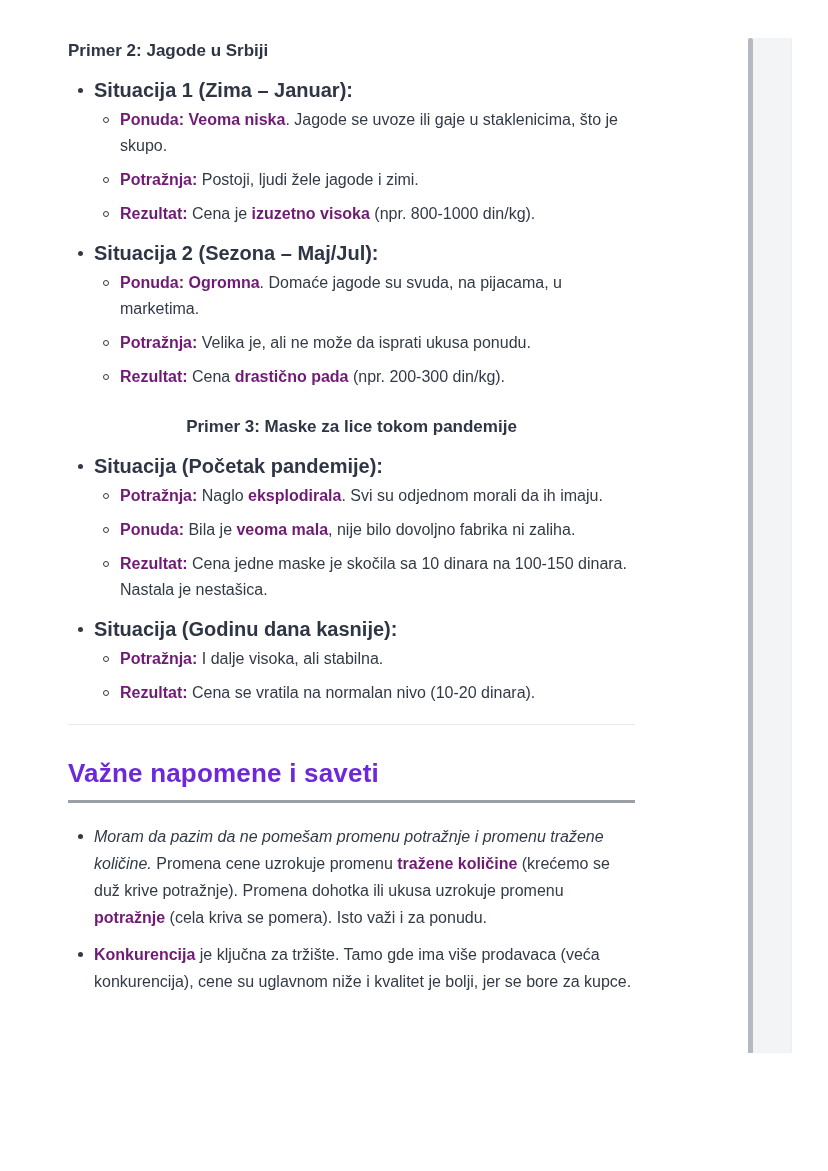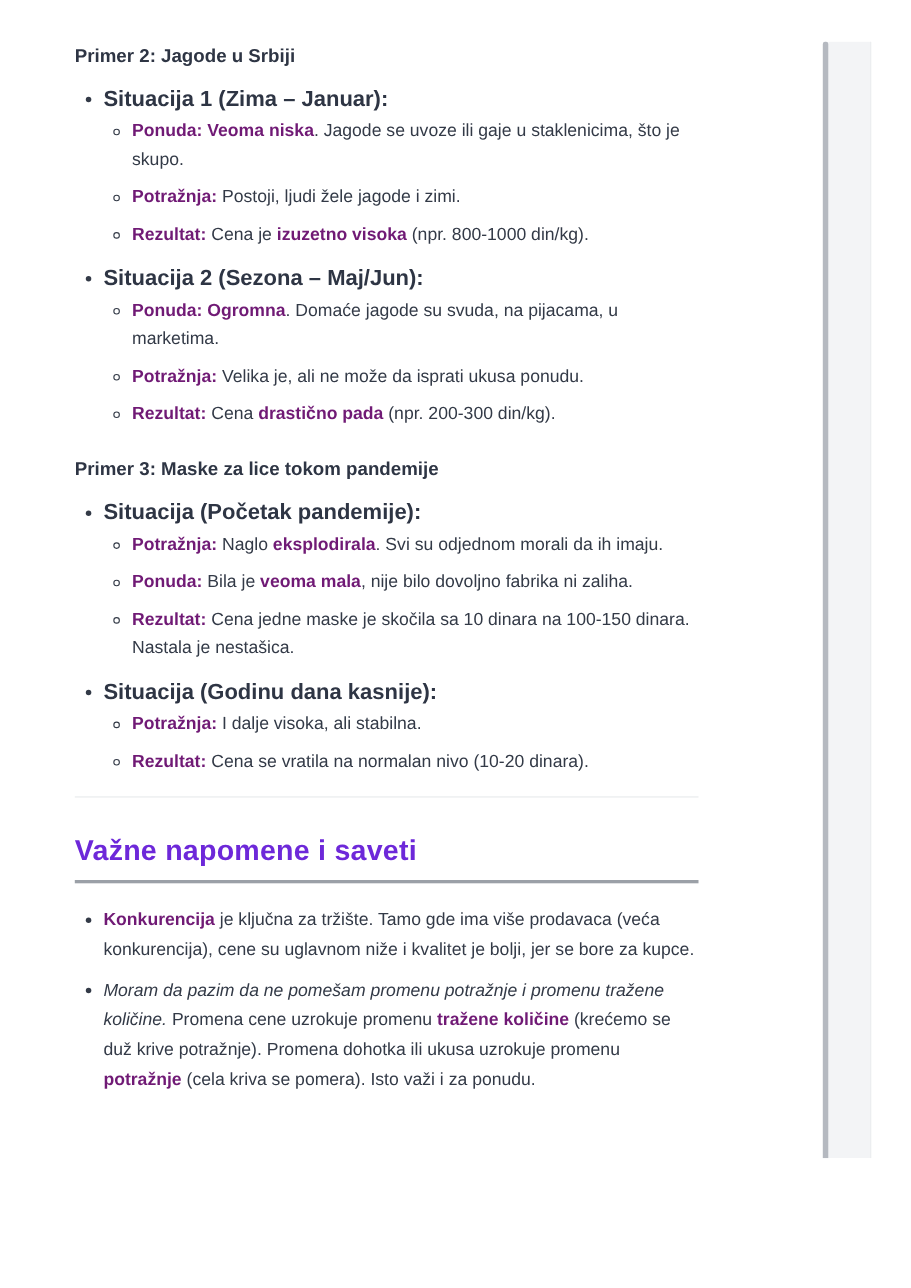--- a/index.html
+++ b/index.html
@@ -13,21 +13,21 @@
   }
   .content{
     position:absolute;left:68px;top:0;width:567px;
     padding-top:40px;
     font-size:16px;
   }
   h3.sec{
     font-size:17px;font-weight:bold;color:#2e3544;
     margin:0 0 16px 0;line-height:22px;
   }
-  h3.sec.mt{margin-top:26px;}
+  h3.sec.mt{margin-top:26px;text-align:center;}
   ul.l1{list-style:none;margin:0;padding:0 0 0 10px;}
   ul.l1 > li{position:relative;padding-left:16px;margin-bottom:14px;}
   ul.l1 > li::before{
     content:"";position:absolute;left:0;top:10px;
     width:5px;height:5px;border-radius:50%;background:#333a47;
   }
   .l1-label{
     font-weight:bold;font-size:20px;line-height:24px;
     margin:0 0 5px 0;color:#2e3544;
   }
@@ -82,21 +82,21 @@
     <ul class="l1">
       <li>
         <div class="l1-label">Situacija 1 (Zima – Januar):</div>
         <ul class="l2">
           <li><strong>Ponuda: Veoma niska</strong><span>. Jagode se uvoze ili gaje u staklenicima, što je skupo.</span></li>
           <li><strong>Potražnja:</strong><span> Postoji, ljudi žele jagode i zimi.</span></li>
           <li><strong>Rezultat:</strong><span> Cena je </span><strong>izuzetno visoka</strong><span> (npr. 800-1000 din/kg).</span></li>
         </ul>
       </li>
       <li>
-        <div class="l1-label">Situacija 2 (Sezona – Maj/Jun):</div>
+        <div class="l1-label">Situacija 2 (Sezona – Maj/Jul):</div>
         <ul class="l2">
           <li><strong>Ponuda: Ogromna</strong><span>. Domaće jagode su svuda, na pijacama, u marketima.</span></li>
           <li><strong>Potražnja:</strong><span> Velika je, ali ne može da isprati ukusa ponudu.</span></li>
           <li><strong>Rezultat:</strong><span> Cena </span><strong>drastično pada</strong><span> (npr. 200-300 din/kg).</span></li>
         </ul>
       </li>
     </ul>
 
     <h3 class="sec mt">Primer 3: Maske za lice tokom pandemije</h3>
 
@@ -116,22 +116,22 @@
           <li><strong>Rezultat:</strong><span> Cena se vratila na normalan nivo (10-20 dinara).</span></li>
         </ul>
       </li>
     </ul>
 
     <hr class="thin">
 
     <h1 class="big">Važne napomene i saveti</h1>
 
     <ul class="l1 notes">
+      <li><em>Moram da pazim da ne pomešam promenu potražnje i promenu tražene količine.</em><span> Promena cene uzrokuje promenu </span><strong>tražene količine</strong><span> (krećemo se duž krive potražnje). Promena dohotka ili ukusa uzrokuje promenu </span><strong>potražnje</strong><span> (cela kriva se pomera). Isto važi i za ponudu.</span></li>
       <li><strong>Konkurencija</strong><span> je ključna za tržište. Tamo gde ima više prodavaca (veća konkurencija), cene su uglavnom niže i kvalitet je bolji, jer se bore za kupce.</span></li>
-      <li><em>Moram da pazim da ne pomešam promenu potražnje i promenu tražene količine.</em><span> Promena cene uzrokuje promenu </span><strong>tražene količine</strong><span> (krećemo se duž krive potražnje). Promena dohotka ili ukusa uzrokuje promenu </span><strong>potražnje</strong><span> (cela kriva se pomera). Isto važi i za ponudu.</span></li>
     </ul>
 
   </div>
 
   <div class="footer">(c) Knowunity 2025</div>
 
   <div class="side">
     <div class="side-panel"></div>
     <div class="side-bar"></div>
   </div>

